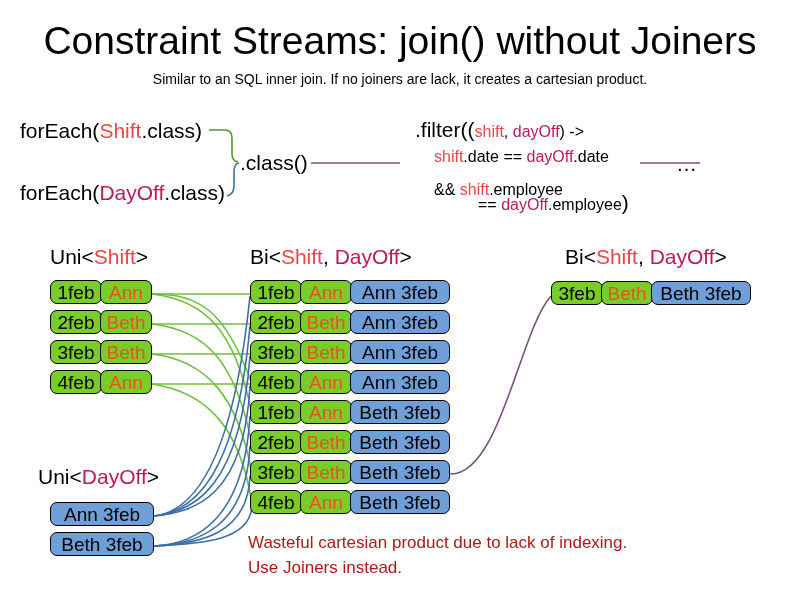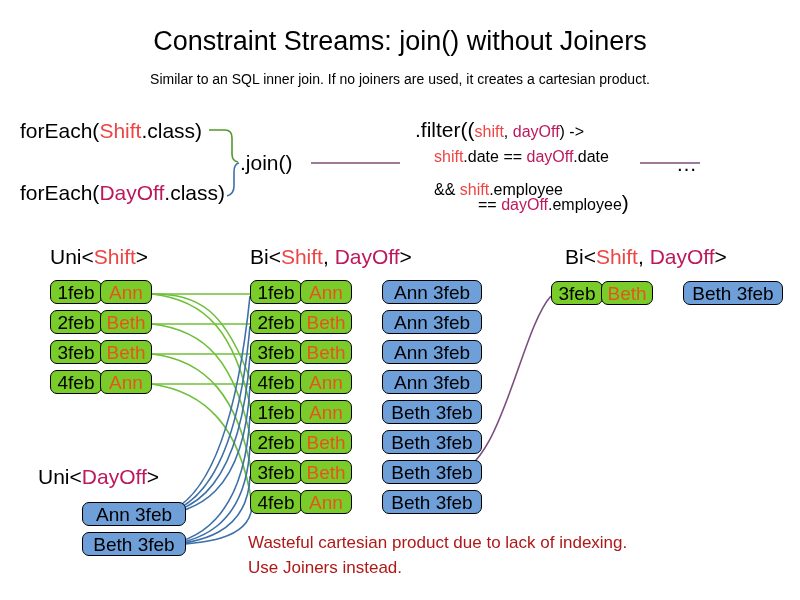--- a/index.html
+++ b/index.html
@@ -2,49 +2,49 @@
 <html><head>
 <meta charset="utf-8">
 <style>
   html,body{margin:0;padding:0;background:#ffffff;}
   body{width:800px;height:600px;position:relative;overflow:hidden;
        font-family:"Liberation Sans",sans-serif;color:#000;}
   .layer{position:absolute;left:0;top:0;width:800px;height:600px;}
   svg.layer{pointer-events:none;}
 
   #title{position:absolute;left:0;top:20px;width:800px;text-align:center;
-         font-size:27px;line-height:42px;color:#000;}
+         font-size:39px;line-height:42px;color:#000;}
   #subtitle{position:absolute;left:0;top:70px;width:800px;text-align:center;
             font-size:14px;line-height:18px;color:#000;}
 
   .code{position:absolute;font-size:21px;line-height:25px;white-space:nowrap;}
   .sm{font-size:16px;}
   .g{color:#ef4444;}
   .b{color:#be185d;}
   .k{color:#000;}
 
   .lbl{position:absolute;font-size:21px;line-height:22px;white-space:nowrap;color:#000;}
 
   .card{position:absolute;display:flex;align-items:stretch;height:24px;}
   .cell{border:1.6px solid #000;border-radius:7px;box-sizing:border-box;
         display:flex;align-items:center;justify-content:center;
         font-size:19px;line-height:19px;margin-right:-2px;position:relative;}
   .cell.green{background:#7ed321;background:#79cc2a;}
-  .cell.blue{background:#6f9fd8;margin-left:32px;}
+  .cell.blue{background:#6f9fd8;}
   .cell .nm{color:#e6551e;}
   .ellipsis{position:absolute;font-size:21px;color:#000;}
 
   #warn{position:absolute;left:248px;top:530px;font-size:17px;line-height:25px;
         color:#b01818;white-space:pre-line;}
 </style>
 </head>
 <body>
 
 <div id="title">Constraint Streams: join() without Joiners</div>
-<div id="subtitle">Similar to an SQL inner join. If no joiners are used, it creates a cartesian product.</div>
+<div id="subtitle">Similar to an SQL inner join. If no joiners are lack, it creates a cartesian product.</div>
 
 <svg class="layer" width="800" height="600" viewBox="0 0 800 600">
   <g fill="none" stroke-width="1.6">
 
     <path d="M209,130 L225,130 Q232,130 232,138 L232,154 Q232,161 238,162" stroke="#4e9a2a"></path>
 
     <path d="M227,196 Q234,194 234,186 L234,172 Q234,164 239,163" stroke="#3d6fa8"></path>
 
     <path d="M311,163 L400,163" stroke="#7a4e7e"></path>
     <path d="M640,163 L700,163" stroke="#7a4e7e"></path>
@@ -77,21 +77,21 @@
 </svg>
 
 <div class="code" style="left:20px;top:118px;">
   <span class="k">forEach(</span><span class="g">Shift</span><span class="k">.class)</span>
 </div>
 
 <div class="code" style="left:20px;top:180px;">
   <span class="k">forEach(</span><span class="b">DayOff</span><span class="k">.class)</span>
 </div>
 
-<div class="code" style="left:240px;top:150px;">.join()</div>
+<div class="code" style="left:240px;top:150px;">.class()</div>
 
 <div class="code" style="left:415px;top:117px;">
   <span class="k">.filter((</span><span class="g sm">shift</span><span class="k sm">, </span><span class="b sm">dayOff</span><span class="k sm">) -&gt;</span>
 </div>
 
 <div class="code sm" style="left:434px;top:144px;text-align:right;">
   <span class="g">shift</span><span class="k">.date == </span><span class="b">dayOff</span><span class="k">.date</span>
 </div>
 
 <div class="code sm" style="left:434px;top:177px;">

